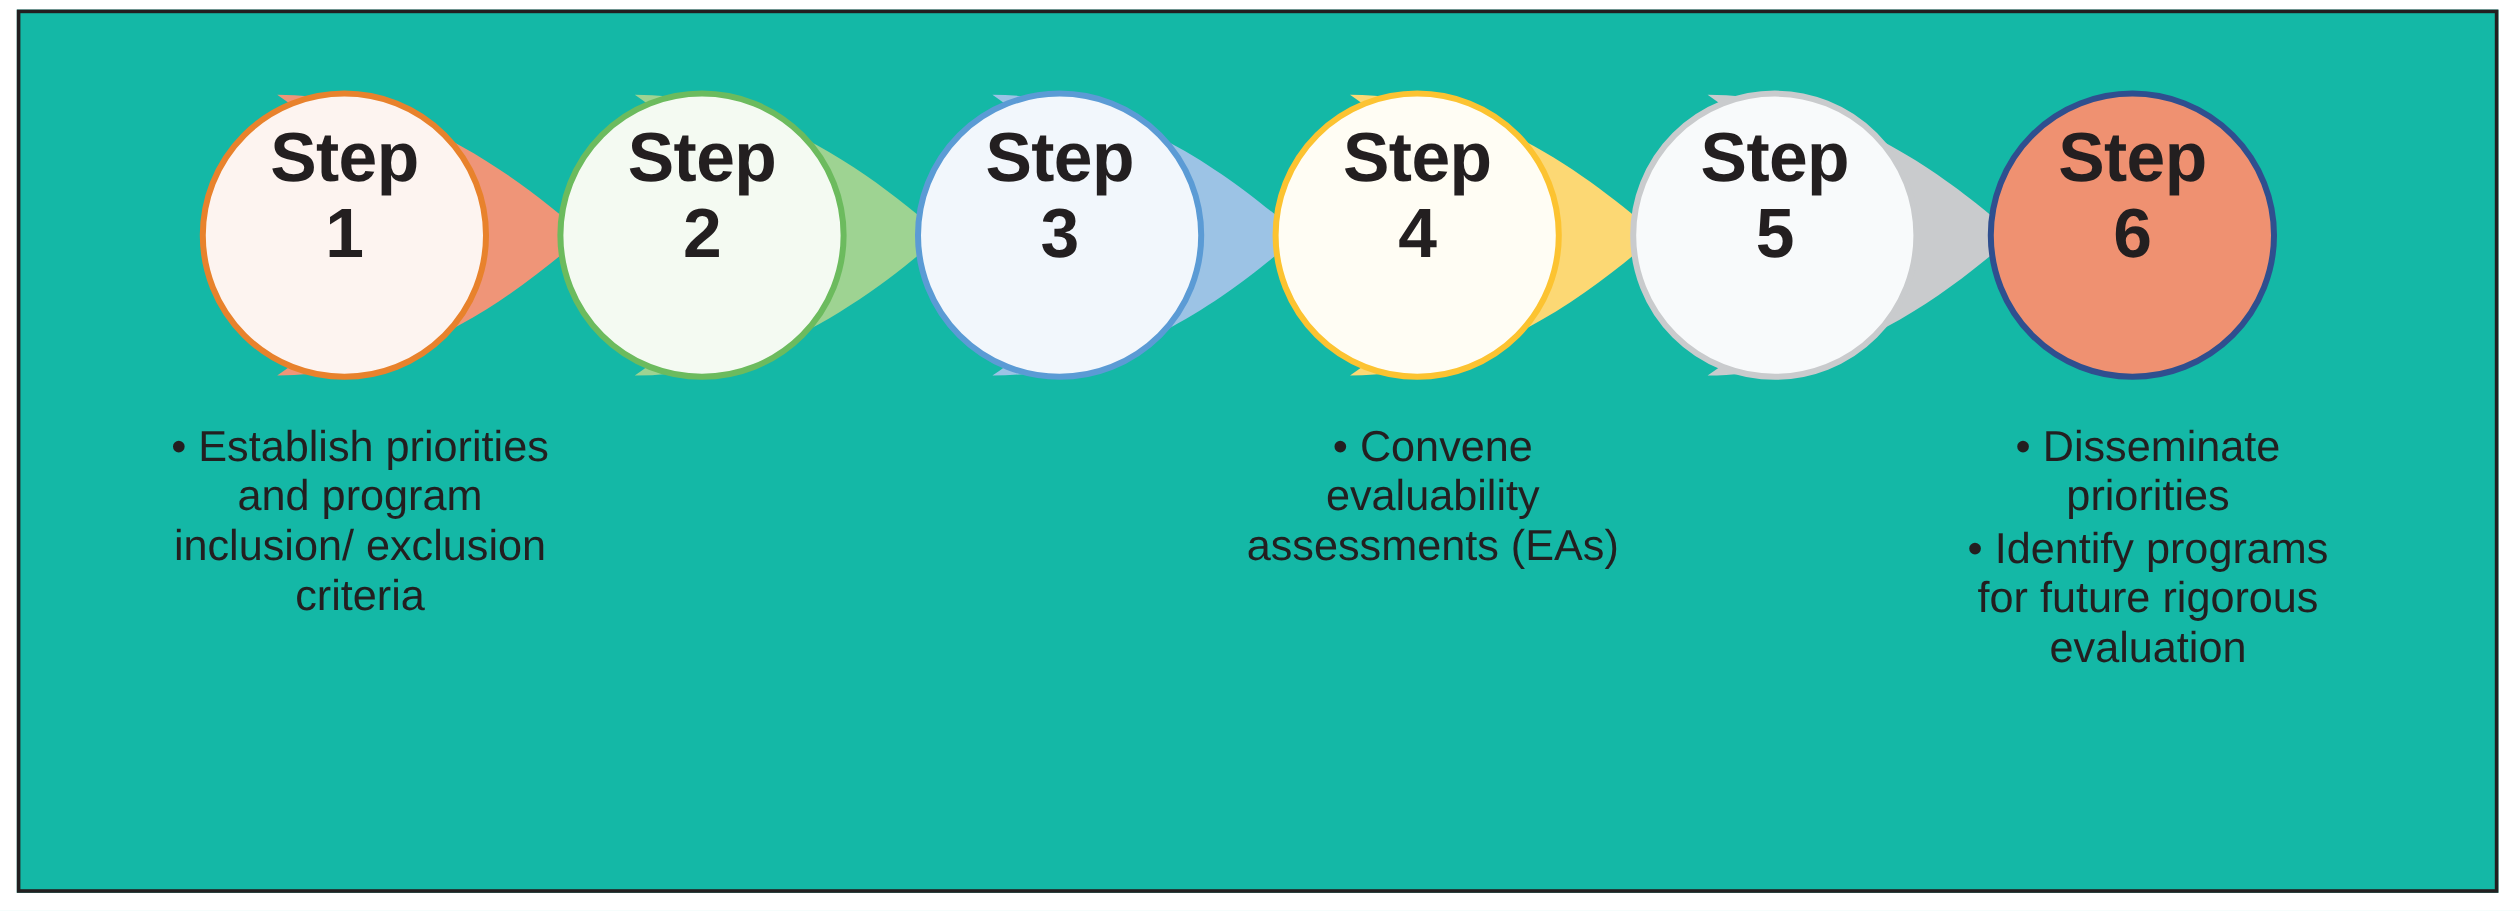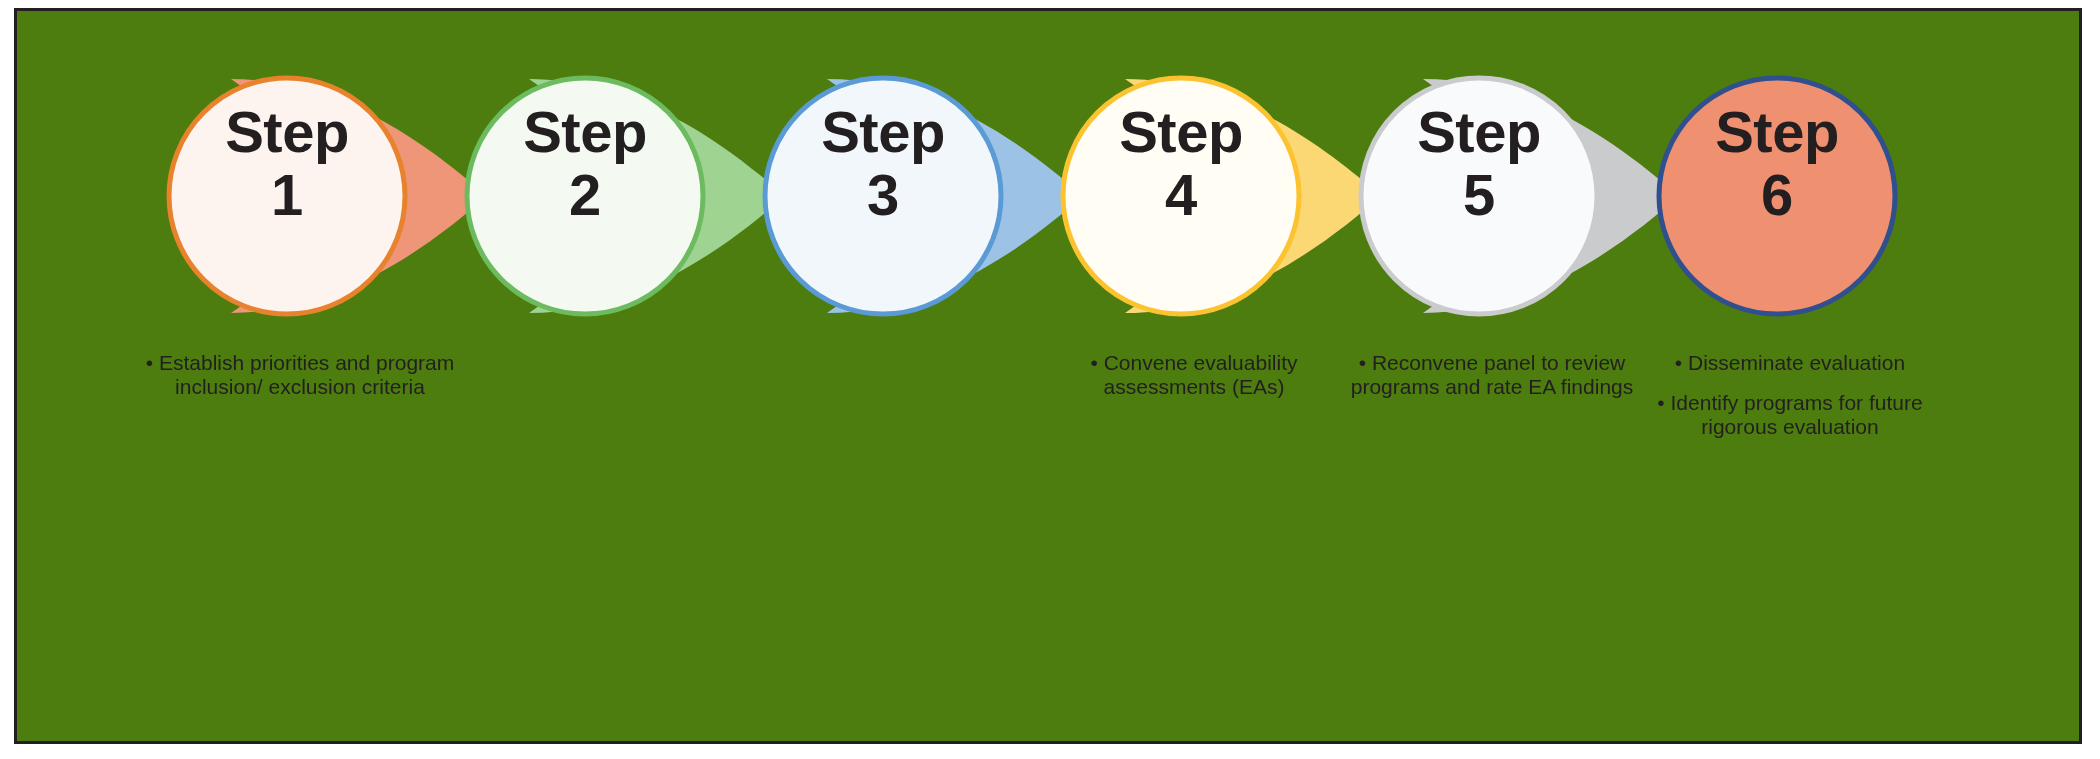--- a/index.html
+++ b/index.html
@@ -14,21 +14,21 @@
     overflow: hidden;
   }
 
   #frame {
     position: absolute;
     left: 14px;
     top: 8px;
     width: 2068px;
     height: 736px;
     border: 3px solid #231f20;
-    background: #4d7c0f;
+    background: #14b8a6;
     box-sizing: border-box;
   }
 
   #flow {
     position: absolute;
     left: 0;
     top: 0;
     width: 2068px;
     height: 736px;
   }
@@ -74,30 +74,30 @@
     font-size: 58px;
     font-weight: bold;
   }
 
   .bullets {
     position: absolute;
     left: 6px;
     top: 300px;
     width: 318px;
     text-align: center;
-    font-size: 21px;
+    font-size: 36px;
     line-height: 1.15;
     color: #231f20;
   }
   .bullet {
     margin: 0 0 0 0;
     padding: 0;
   }
   .bullet + .bullet {
-    margin-top: 16px;
+    margin-top: 2px;
   }
 </style>
 </head>
 <body>
 
 <div id="frame">
   <div id="flow">
       <div class="step" style="left: 118px;">
         <div class="node">
           <svg width="420" height="290" viewBox="0 0 420 290">
@@ -141,30 +141,27 @@
         </div>
       </div>
       <div class="step" style="left: 1310px;">
         <div class="node">
           <svg width="420" height="290" viewBox="0 0 420 290">
             <path d="M 96 28 C 210 28 300 100 352 145 C 300 190 210 262 96 262 C 170 210 196 180 196 145 C 196 110 170 80 96 28 Z" fill="#c9cbcd"></path>
             <circle cx="152" cy="145" r="118" fill="#f8fafb" stroke="#c9cbcd" stroke-width="5"></circle>
           </svg>
           <div class="step-label"><span class="word">Step</span><span class="num">5</span></div>
         </div>
-        <div class="bullets">
-          <div class="bullet">• Reconvene panel to review programs and rate EA findings</div>
-        </div>
       </div>
       <div class="step" style="left: 1608px;">
         <div class="node">
           <svg width="420" height="290" viewBox="0 0 420 290">
             <circle cx="152" cy="145" r="118" fill="#ef9171" stroke="#2f4f8f" stroke-width="5"></circle>
           </svg>
           <div class="step-label"><span class="word">Step</span><span class="num">6</span></div>
         </div>
         <div class="bullets">
-          <div class="bullet">• Disseminate evaluation</div>
+          <div class="bullet">• Disseminate priorities</div>
           <div class="bullet">• Identify programs for future rigorous evaluation</div>
         </div>
       </div>
     </div>
 </div>
 
 </body></html>

